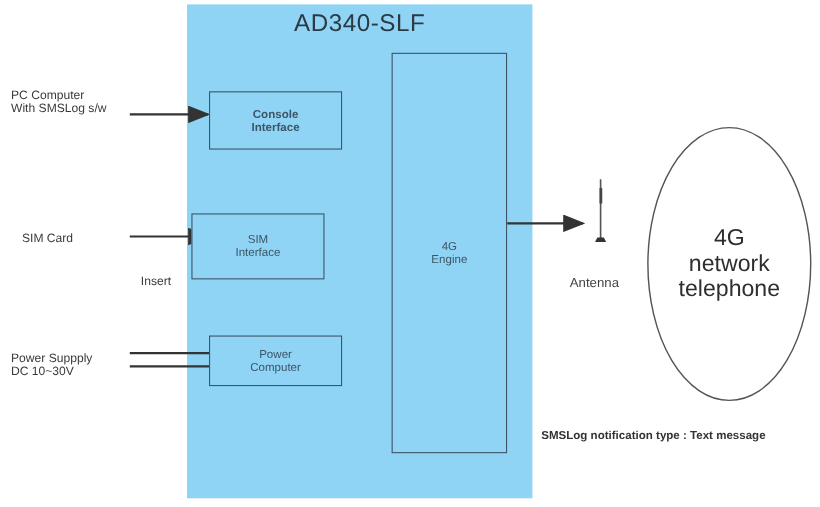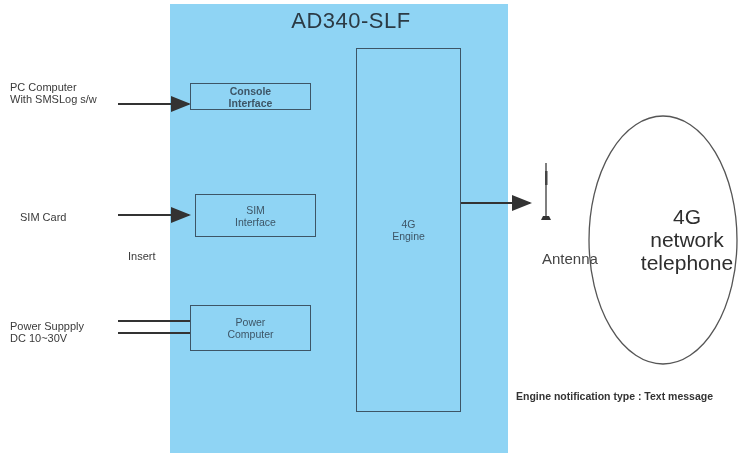--- a/index.html
+++ b/index.html
@@ -1,29 +1,29 @@
 <!DOCTYPE html>
 <html><head>
 <meta charset="utf-8">
 <style>
   html,body{margin:0;padding:0;background:#fff;}
   body{width:745px;height:461px;position:relative;overflow:hidden;font-family:"Liberation Sans",sans-serif;color:#3a3a3a;}
-  .abs{position:absolute;padding-left:24px;}
+  .abs{position:absolute;}
   #panel{left:170px;top:4px;width:314px;height:449px;background:#8fd4f4;}
   #title{left:170px;top:8px;width:314px;text-align:center;font-size:22px;color:#2b3a44;letter-spacing:0.5px;}
   .box{position:absolute;border:1.5px solid #3d5566;background:#8fd4f4;display:flex;align-items:center;justify-content:center;text-align:center;font-size:10.5px;line-height:12px;color:#3d5566;box-sizing:border-box;}
-  #console{left:190px;top:83px;width:121px;height:27px;font-weight:bold;}
-  #sim{left:195px;top:194px;width:121px;height:43px;}
+  #console{left:190px;top:83px;width:121px;height:53px;font-weight:bold;}
+  #sim{left:174px;top:194px;width:121px;height:60px;}
   #power{left:190px;top:305px;width:121px;height:46px;}
   #engine{left:356px;top:48px;width:105px;height:364px;}
   .lbl{position:absolute;font-size:11px;line-height:12px;color:#3a3a3a;}
   svg{position:absolute;left:0;top:0;}
   #netlabel{left:588px;top:205px;width:150px;text-align:center;font-size:21px;line-height:23px;color:#2e2e2e;}
   #alarm{left:492px;top:390px;font-size:10.5px;font-weight:bold;color:#333;}
-  #antlabel{left:518px;top:250px;font-size:15px;color:#444;}
+  #antlabel{left:518px;top:250px;font-size:12px;color:#444;}
 </style>
 </head>
 <body>
 
 <div id="panel" class="abs"></div>
 <div id="title" class="abs">AD340-SLF</div>
 
 <svg width="745" height="461">
   <defs>
     <marker id="ah" markerWidth="10" markerHeight="8" refX="9" refY="4" orient="auto">
@@ -80,13 +80,13 @@
 </div>
 
 <div id="antlabel" class="abs">Antenna</div>
 
 <div id="netlabel" class="abs">
   <div>4G</div>
     <div>network</div>
     <div>telephone</div>
 </div>
 
-<div id="alarm" class="abs">Engine notification type : Text message</div>
+<div id="alarm" class="abs">SMSLog notification type : Text message</div>
 
 </body></html>

